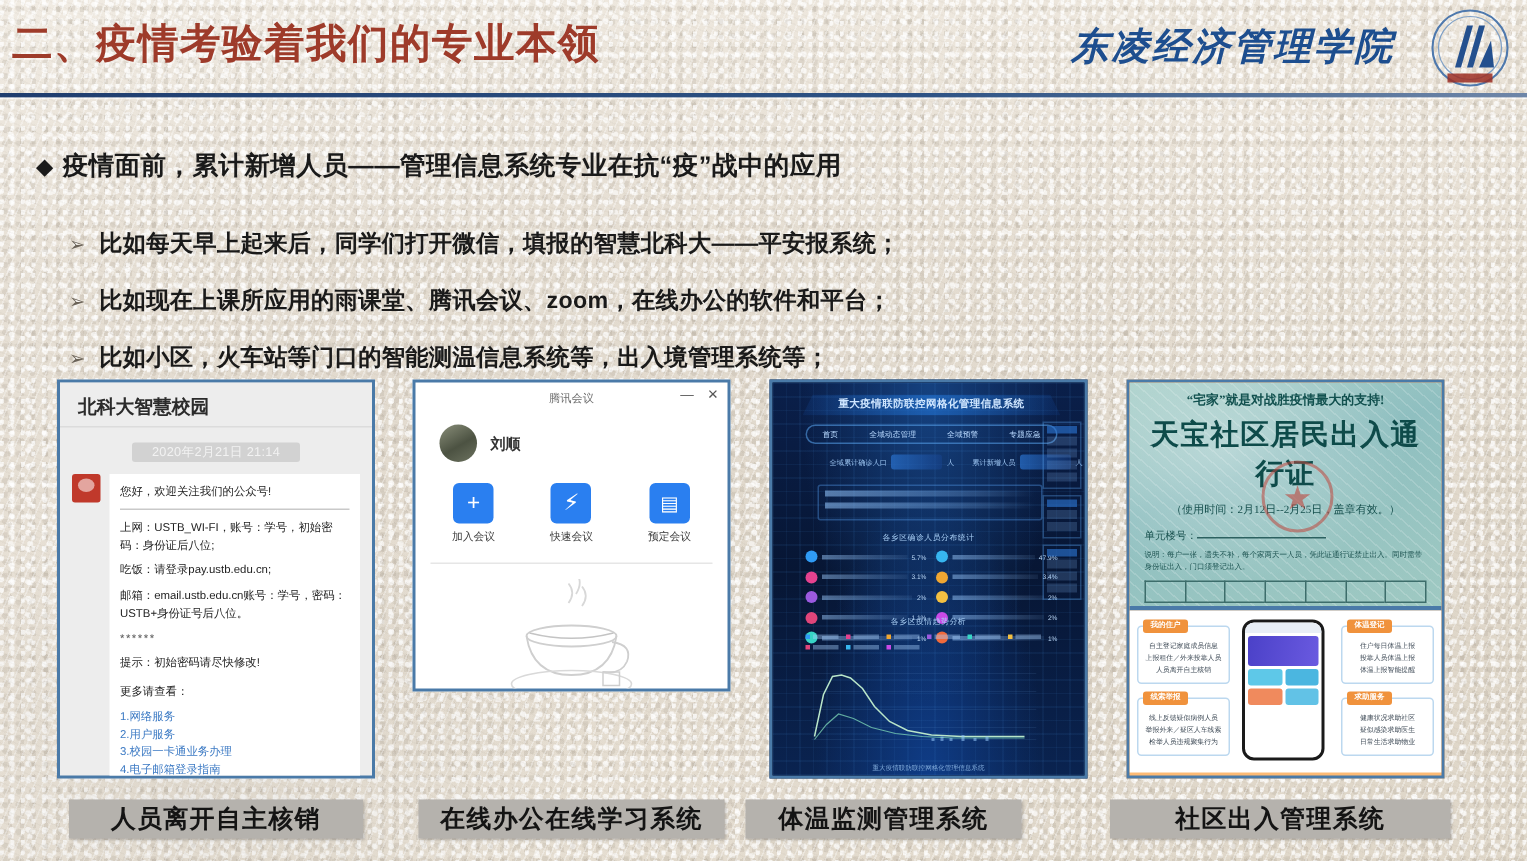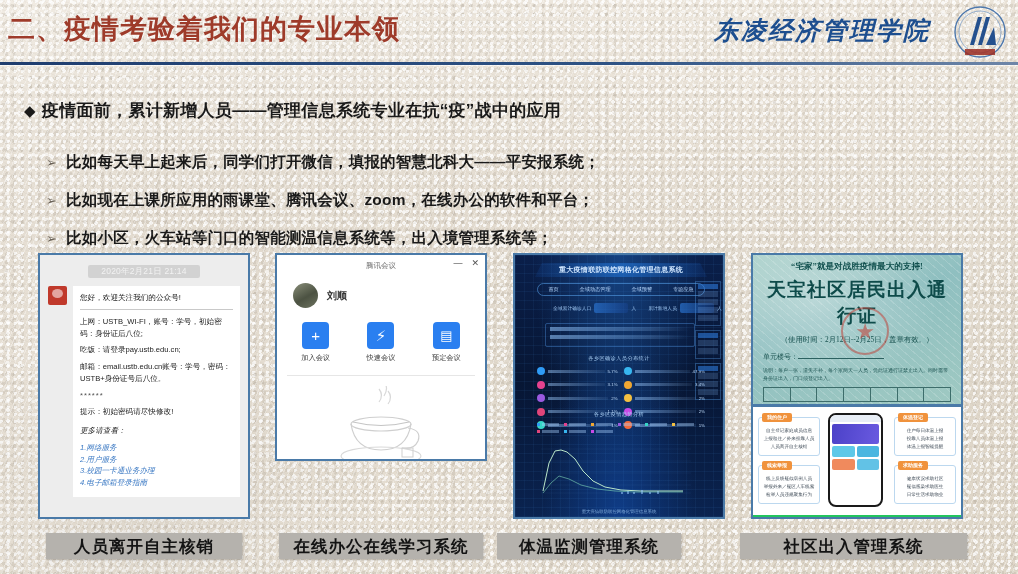--- a/index.html
+++ b/index.html
@@ -133,21 +133,21 @@
     content: ""; position: absolute; left: 4px; top: 3px;
     width: 11px; height: 9px; border-radius: 50%;
     background: rgba(255,255,255,0.55);
   }
   .wx-bubble {
     background: #fff; flex: 1; padding: 6px 7px 8px;
     font-size: 7.6px; line-height: 1.55; color: #222;
   }
   .wx-bubble p { margin-bottom: 5px; }
   .wx-hr { height: 1px; background: #c9c9c9; margin: 4px 0 6px; }
-  .wx-more { margin-top: 7px; font-style: italic; }
+  .wx-more { margin-top: 7px; }
   .wx-more div { color: #3c7ac4; }
   .wx-stars { letter-spacing: 1px; color: #555; }
 
   
   #p2 { left: 275px; width: 212px; height: 208px; }
   .tm-bar {
     height: 22px; display: flex; align-items: center; justify-content: center;
     position: relative; font-size: 7.5px; color: #6d6d6d; border-bottom: 0;
   }
   .tm-win { position: absolute; right: 6px; top: 4px; display: flex; gap: 9px; }
@@ -238,21 +238,21 @@
     border: 1px solid rgba(90,160,235,0.35); margin-bottom: 4px; padding: 2px;
   }
   .db-sidebox .sh { height: 5px; background: rgba(45,120,215,0.6); margin-bottom: 2px; }
   .db-sidebox .sr { height: 6px; background: rgba(140,190,250,0.2); margin-bottom: 2px; }
   .db-foot {
     position: absolute; left: 0; bottom: 3px; width: 100%;
     font-size: 4.4px; color: #7ea8d8; text-align: center;
   }
 
   
-  #p4 { left: 751px; width: 212px; height: 266px; background: #22c55e; }
+  #p4 { left: 751px; width: 212px; height: 266px; background: #fdba74; }
   .cp-card {
     height: 152px; position: relative;
     background:
       radial-gradient(ellipse at 30% 30%, rgba(255,255,255,0.35), transparent 60%),
       linear-gradient(160deg, #a8cfc9 0%, #8fbfc0 40%, #9fc9c2 100%);
     border-bottom: 3px solid #4a7aa8;
     padding: 6px 10px;
     font-family: "Liberation Serif", "DejaVu Serif", serif;
   }
   .cp-card::before {
@@ -336,20 +336,21 @@
   </div>
   <div class="lvl2">
     <span class="arrow">➢</span>
     <span>比如小区，火车站等门口的智能测温信息系统等，出入境管理系统等；</span>
   </div>
 </div>
 
 <div class="panels">
 
   <div class="panel" id="p1">
+    <div class="wx-head">北科大智慧校园</div>
     <div class="wx-time">2020年2月21日 21:14</div>
     <div class="wx-msgrow">
       <div class="wx-avatar"></div>
       <div class="wx-bubble">
         <p>您好，欢迎关注我们的公众号!</p>
         <div class="wx-hr"></div>
         <p>上网：USTB_WI-FI，账号：学号，初始密码：身份证后八位;</p>
         <p>吃饭：请登录pay.ustb.edu.cn;</p>
         <p>邮箱：email.ustb.edu.cn账号：学号，密码：USTB+身份证号后八位。</p>
         <p class="wx-stars">******</p>

